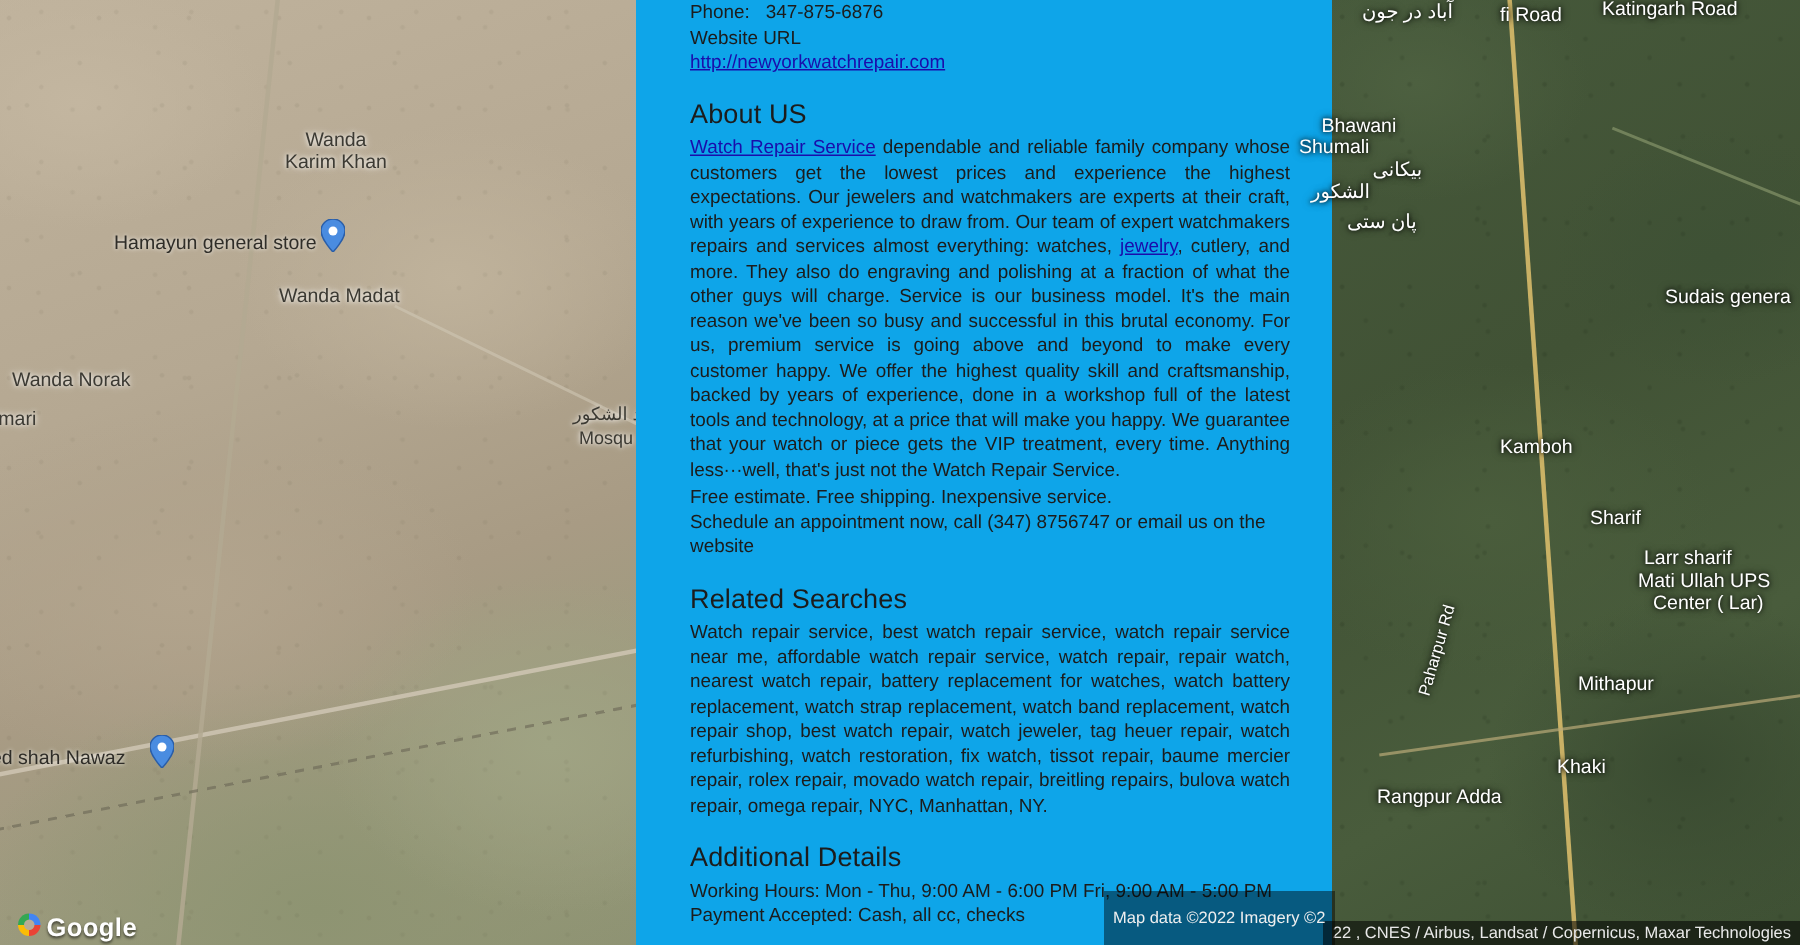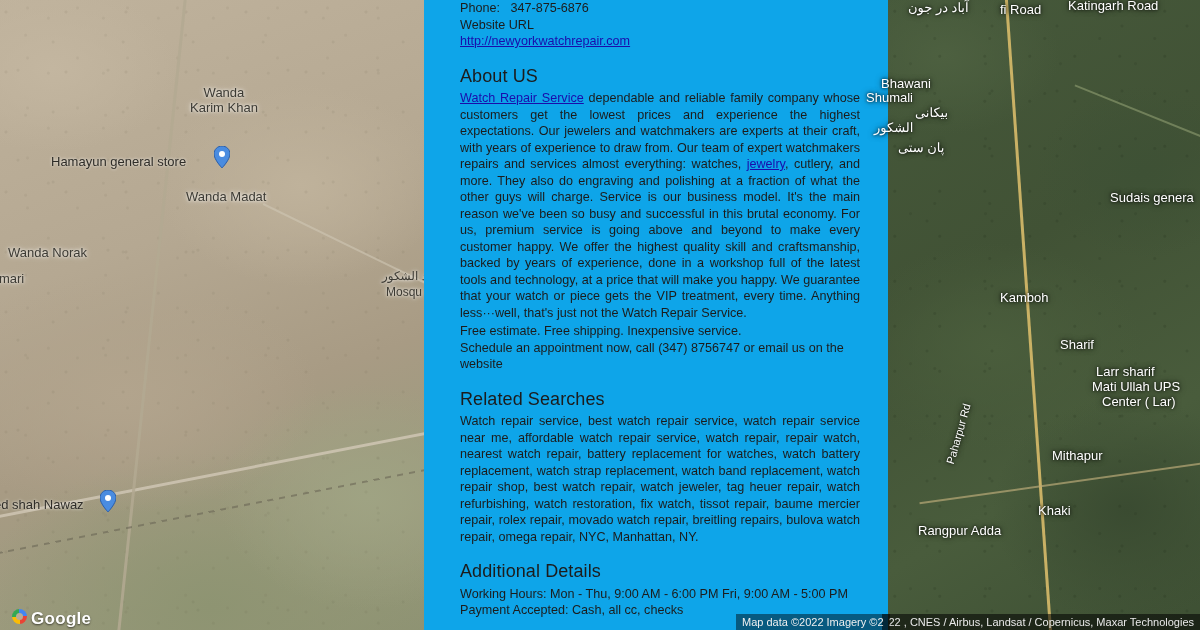--- a/index.html
+++ b/index.html
@@ -167,21 +167,21 @@
     font-size: 11px;
     padding: 2px 6px;
     white-space: nowrap;
   }
   .attrib-left {
     position: absolute;
     left: 0; bottom: 0;
     background: rgba(0,0,0,.45);
     color: #efefef;
     font-size: 11px;
-    padding: 2px 6px;
+    padding: 12px 6px;
     white-space: nowrap;
   }
 
   
   .doc {
     position: absolute;
     left: 424px; top: 0;
     width: 464px; height: 630px;
     background: #0ea5e9;
     overflow: hidden;
@@ -226,21 +226,21 @@
     <div class="rail"></div>
 
     <div class="place" style="left:190px; top:86px; text-align:center;">
       <span>Wanda</span><br>
       <span>Karim Khan</span>
     </div>
     <div class="place" style="left:186px; top:190px;">Wanda Madat</div>
     <div class="place" style="left:8px; top:246px;">Wanda Norak</div>
     <div class="place" style="left:-4px; top:272px;">lmari</div>
 
-    <div class="poi" style="left:51px; top:154px;">Hamayun general store</div>
+    <div class="poi" style="left:76px; top:154px;">Hamayun general store</div>
     <svg class="pin" style="left:214px; top:146px;" viewBox="0 0 16 22">
       <path d="M8 0C3.6 0 0 3.5 0 7.9 0 13.6 8 22 8 22s8-8.4 8-14.1C16 3.5 12.4 0 8 0z" fill="#4a8ce0" stroke="#2a5ea8" stroke-width="1"></path>
       <circle cx="8" cy="8" r="3" fill="#ffffff"></circle>
     </svg>
 
     <div class="poi" style="left:-6px; top:497px;">ed shah Nawaz</div>
     <svg class="pin" style="left:100px; top:490px;" viewBox="0 0 16 22">
       <path d="M8 0C3.6 0 0 3.5 0 7.9 0 13.6 8 22 8 22s8-8.4 8-14.1C16 3.5 12.4 0 8 0z" fill="#4a8ce0" stroke="#2a5ea8" stroke-width="1"></path>
       <circle cx="8" cy="8" r="3" fill="#ffffff"></circle>
     </svg>

